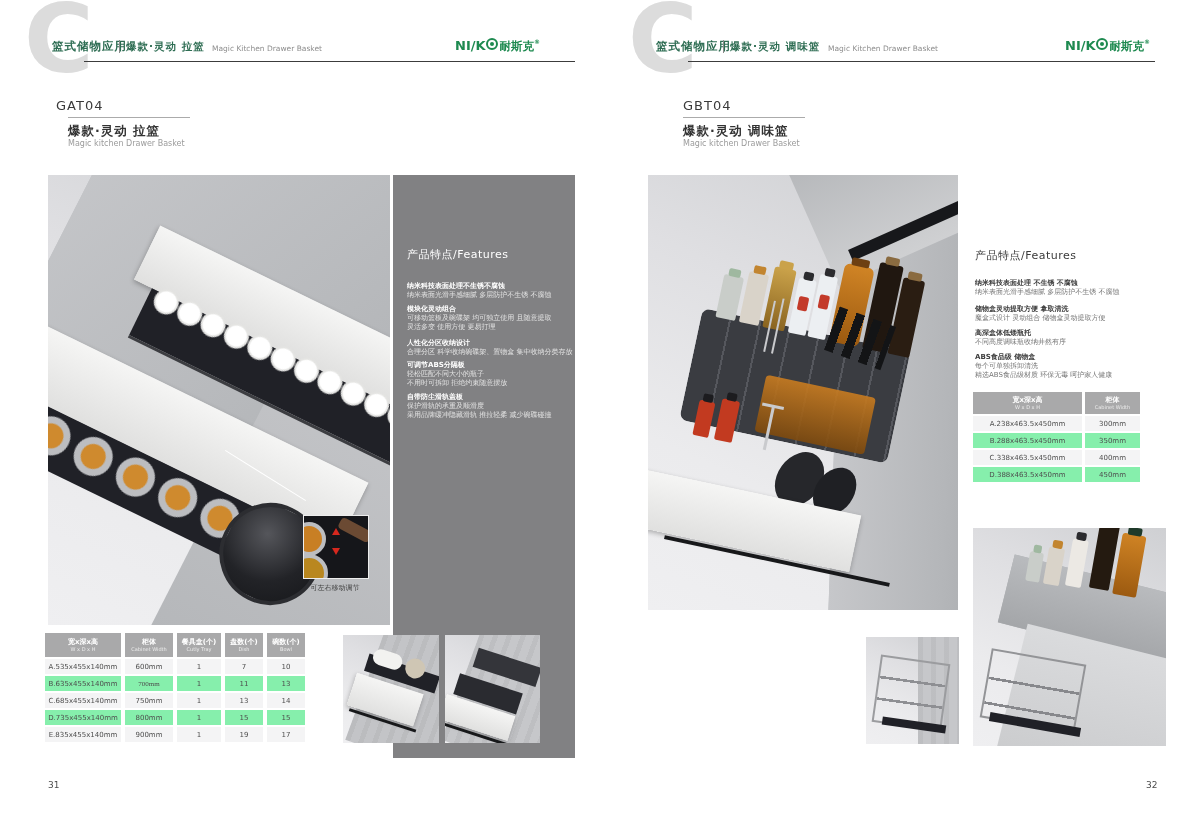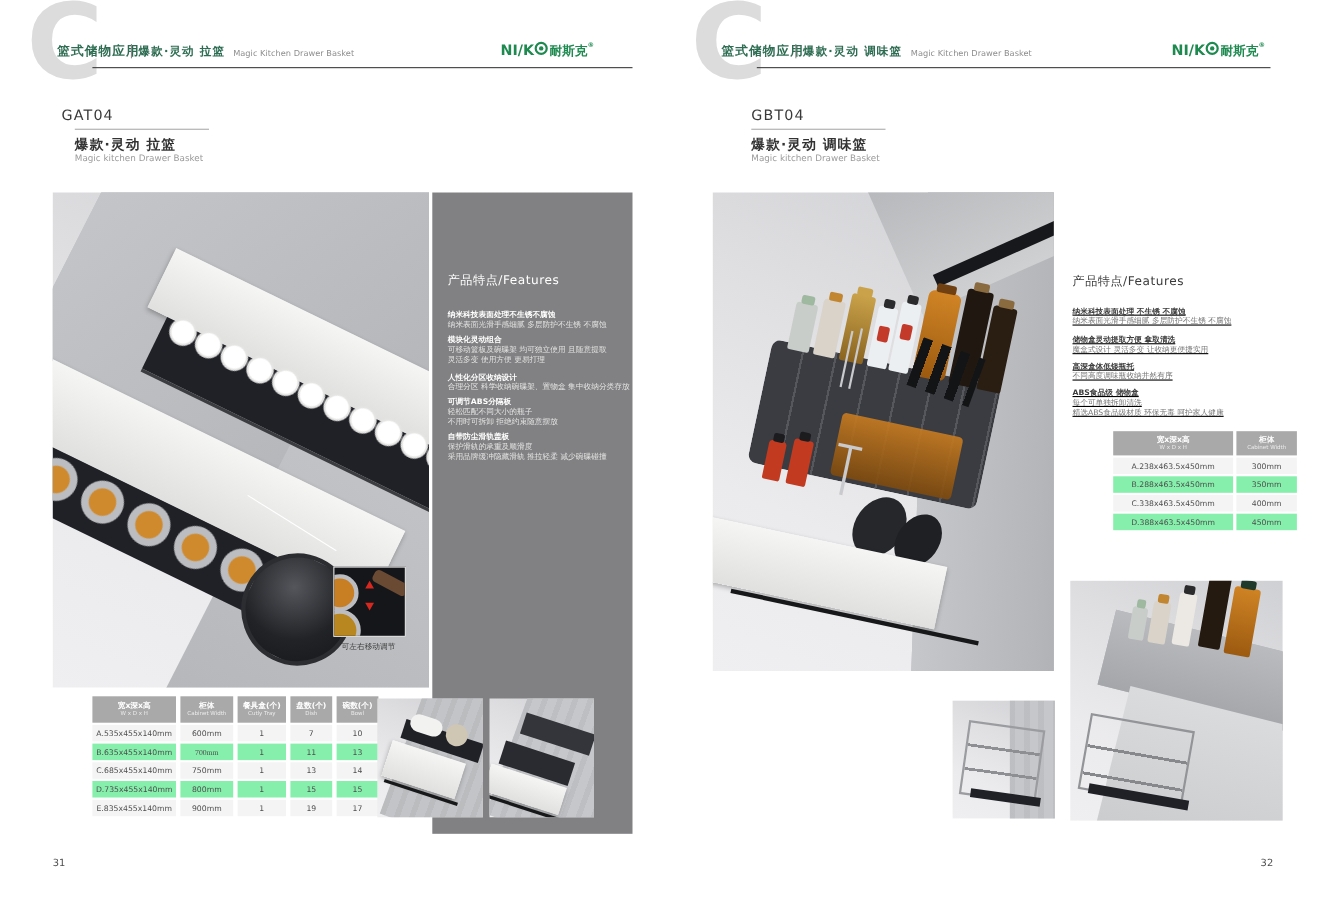--- a/index.html
+++ b/index.html
@@ -31,26 +31,26 @@
   .board{background:linear-gradient(180deg,#f5f5f4,#e0e0df);box-shadow:0 2px 5px rgba(0,0,0,.28);}
   .darktray{background:#202127;}
   .wire{background:#17181a;}
   
   .panelL{background:#818183;}
   .feat-title-l{font-size:11px;color:#ffffff;letter-spacing:.5px;white-space:nowrap;}
   .feat-title-r{font-size:11px;color:#3a3a3a;letter-spacing:.5px;white-space:nowrap;}
   .fgroup{position:absolute;left:14px;}
   .fgroup .fline{font-size:7px;line-height:9px;color:#e3e3e3;white-space:nowrap;}
   .fgroup .fline:first-child{color:#ffffff;font-weight:bold;}
-  .rgroup{position:absolute;text-decoration:underline;}
+  .rgroup{position:absolute;}
   .rgroup .fline{font-size:7px;line-height:9px;color:#767676;white-space:nowrap;}
   .rgroup .fline:first-child{color:#3d3d3d;font-weight:bold;}
   
   .tbl{position:absolute;}
-  .trow{display:flex;margin-bottom:2px;margin-left:39px;}
+  .trow{display:flex;margin-bottom:2px;}
   .tcell{margin-right:4px;display:flex;flex-direction:column;align-items:center;justify-content:center;
          text-align:center;}
   .tcell:last-child{margin-right:0;}
   .th{background:#a9a9aa;color:#fff;height:24px;}
   .th .cn{font-size:7px;font-weight:bold;line-height:8px;}
   .th .en{font-size:5px;color:#ececec;line-height:7px;}
   .td{height:15px;font-size:7px;color:#4e4e4e;}
   .rA .td{background:#f4f4f5;}
   .rB .td{background:#86efac;}
   
@@ -290,21 +290,21 @@
     <div class="abs darktray" style="left:16px;top:84px;width:64px;height:8px;transform:rotate(8deg);"></div>
   </div>
 
   <div class="abs feat-title-r" style="left:975px;top:248px;">产品特点/Features</div>
   <div class="rgroup" style="left:975px;top:279px;">
     <div class="fline">纳米科技表面处理 不生锈 不腐蚀</div>
     <div class="fline">纳米表面光滑手感细腻 多层防护不生锈 不腐蚀</div>
   </div>
   <div class="rgroup" style="left:975px;top:305px;">
     <div class="fline">储物盒灵动提取方便 拿取清洗</div>
-    <div class="fline">魔盒式设计 灵活多变 让收纳更便捷实用</div>
+    <div class="fline">魔盒式设计 灵动组合 储物盒灵动提取方便</div>
   </div>
   <div class="rgroup" style="left:975px;top:329px;">
     <div class="fline">高深盒体低矮瓶托</div>
     <div class="fline">不同高度调味瓶收纳井然有序</div>
   </div>
   <div class="rgroup" style="left:975px;top:353px;">
     <div class="fline">ABS食品级 储物盒</div>
     <div class="fline">每个可单独拆卸清洗</div>
     <div class="fline">精选ABS食品级材质 环保无毒 呵护家人健康</div>
   </div>

